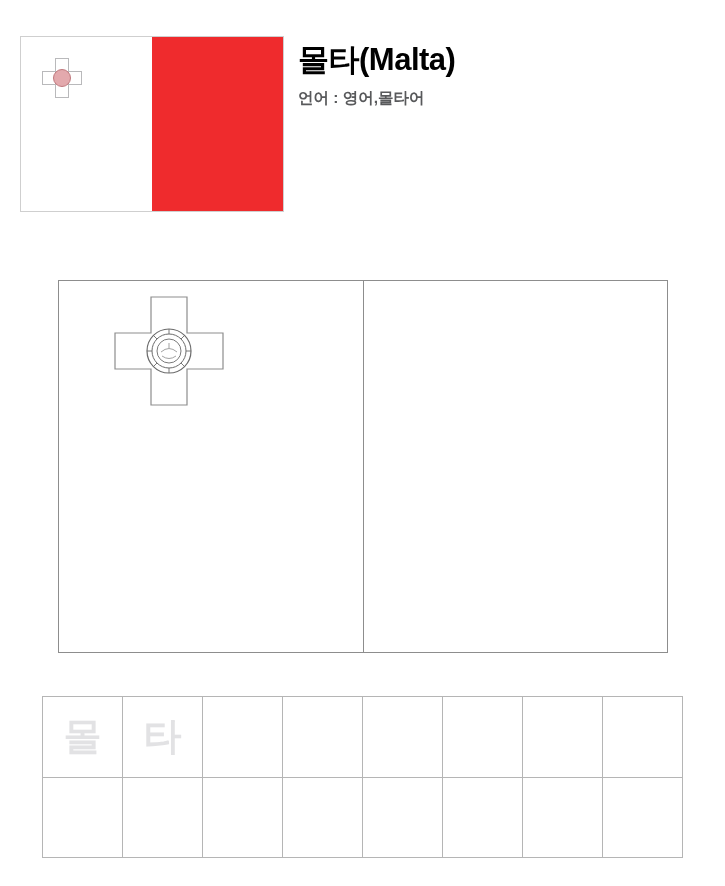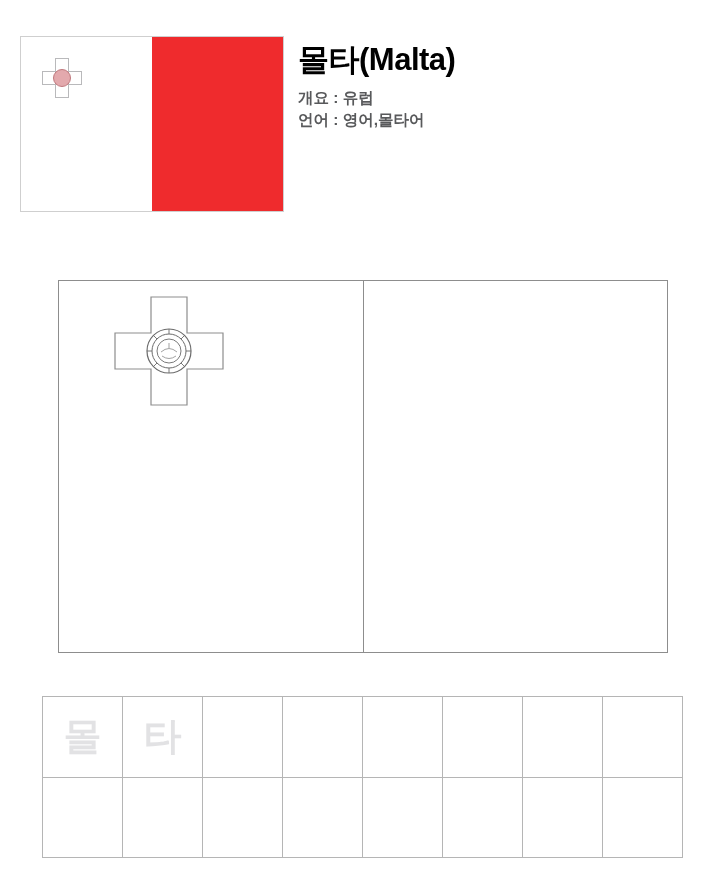--- a/index.html
+++ b/index.html
@@ -170,21 +170,20 @@
         <div class="arm-h"></div>
         <div class="arm-v"></div>
         <div class="medal"></div>
       </div>
     </div>
     <div class="band-red"></div>
   </div>
 
   <div id="country-info">
     <div id="country-title">몰타(Malta)</div>
-    <div class="info-line">개요 : 유럽</div>
     <div class="info-line">언어 : 영어,몰타어</div>
   </div>
 
 </div>
 
 <div id="coloring-flag">
   <div id="coloring-divider"></div>
 
   <div class="cross-big">
     <svg width="122" height="110" viewBox="0 0 122 110" xmlns="http://www.w3.org/2000/svg">

